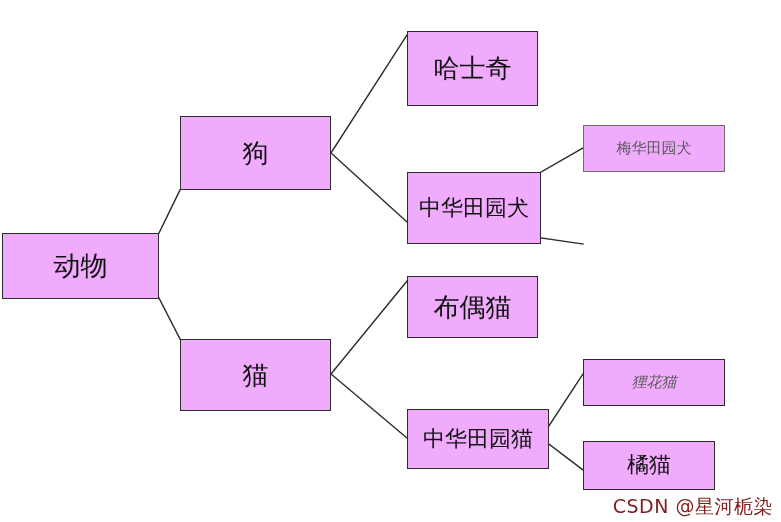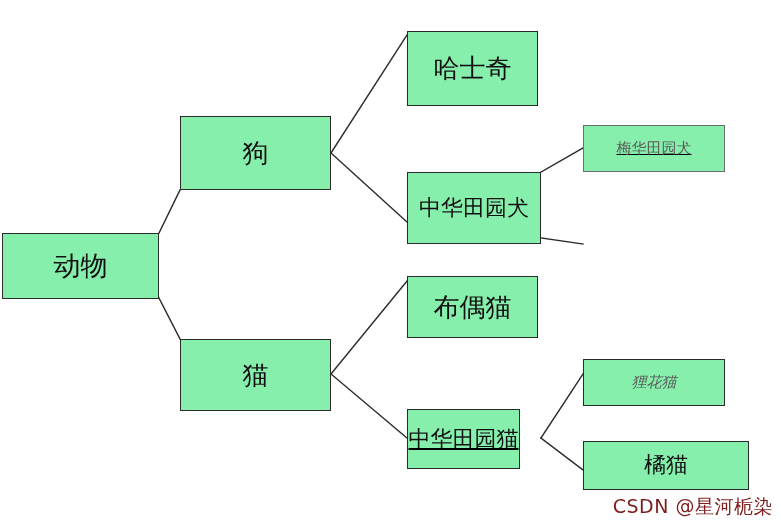--- a/index.html
+++ b/index.html
@@ -20,21 +20,21 @@
   #edges {
     position: absolute;
     left: 0;
     top: 0;
     width: 781px;
     height: 522px;
   }
   .node {
     position: absolute;
     box-sizing: border-box;
-    background: #86efac;
+    background: #f0abfc;
     border: 1px solid #2b2b2b;
     display: flex;
     align-items: center;
     justify-content: center;
     text-align: center;
     line-height: 1.1;
     color: #000000;
     z-index: 2;
   }
   .node.gray-border {
@@ -110,32 +110,32 @@
   </div>
 
   <div class="node" style="left:407px; top:172px; width:134px; height:72px;">
     <span class="lbl t-sub">中华田园犬</span>
   </div>
 
   <div class="node" style="left:407px; top:276px; width:131px; height:62px;">
     <span class="lbl t-big">布偶猫</span>
   </div>
 
-  <div class="node" style="left:407px; top:409px; width:113px; height:60px;text-decoration:underline;">
+  <div class="node" style="left:407px; top:409px; width:142px; height:60px;">
     <span class="lbl t-sub">中华田园猫</span>
   </div>
 
-  <div class="node gray-border" style="left:583px; top:125px; width:142px; height:47px;text-decoration:underline;">
+  <div class="node gray-border" style="left:583px; top:125px; width:142px; height:47px;">
     <span class="lbl t-small">梅华田园犬</span>
   </div>
 
 
   <div class="node" style="left:583px; top:359px; width:142px; height:47px;font-style:italic;">
     <span class="lbl t-small">狸花猫</span>
   </div>
 
-  <div class="node" style="left:583px; top:441px; width:166px; height:49px;">
+  <div class="node" style="left:583px; top:441px; width:132px; height:49px;">
     <span class="lbl t-leaf">橘猫</span>
   </div>
 
   <div class="watermark">CSDN @星河栀染</div>
 
 </div>
 
 </body></html>

